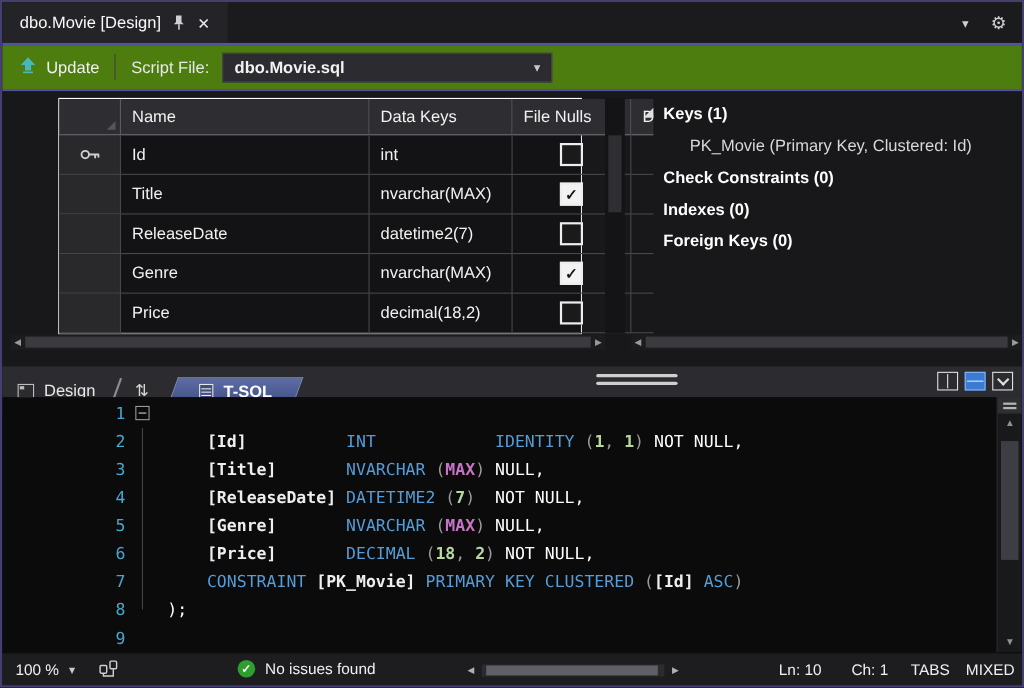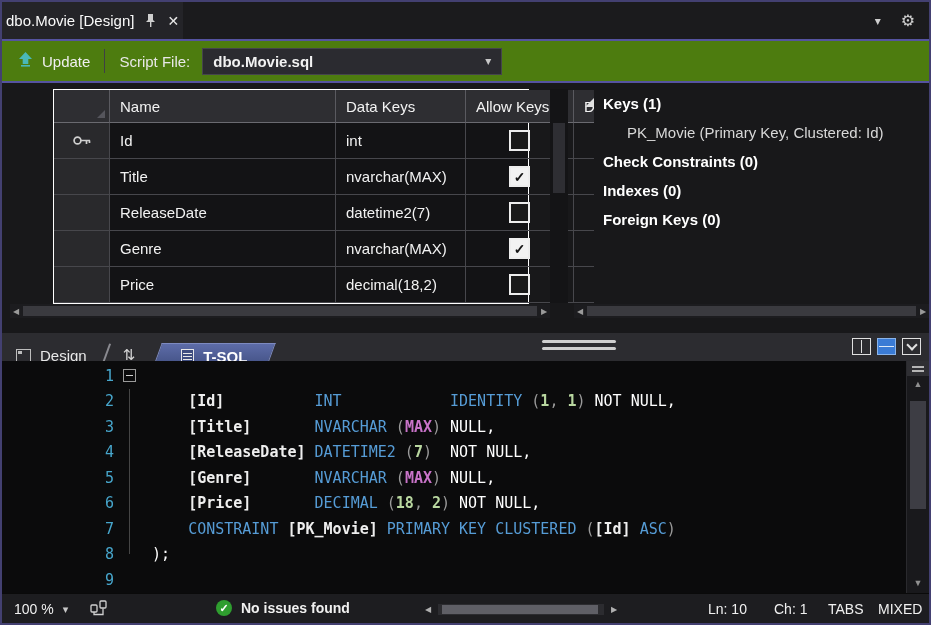--- a/index.html
+++ b/index.html
@@ -3,21 +3,21 @@
 <meta charset="utf-8">
 <style>
   html,body{margin:0;padding:0;background:#2a2a2a;}
   .window{
     position:relative;width:931px;height:625px;box-sizing:border-box;
     border:2px solid #434071;background:#18181a;overflow:hidden;
     font-family:"Liberation Sans",sans-serif;color:#f0f0f0;
   }
   
   .tab-bar{position:absolute;top:0;left:0;right:0;height:37px;background:#1b1b1d;display:flex;align-items:stretch;}
-  .doc-tab{display:flex;align-items:center;gap:11px;padding:0 4px;background:#242428;}
+  .doc-tab{display:flex;align-items:center;gap:11px;padding:0 16px;background:#242428;}
   .doc-tab-label{font-size:15px;color:#fafafa;}
   .pin-icon{display:flex;align-items:center;}
   .close-glyph{font-size:14px;color:#e8e8e8;cursor:default;}
   .tb-right{margin-left:auto;display:flex;align-items:center;gap:20px;padding-right:14px;color:#cfcfcf;}
   .tb-chevron{font-size:12px;}
   .tb-gear{font-size:16px;}
   .sep-purple{position:absolute;left:0;right:0;height:2px;background:#5553a0;}
   #sep1{top:37px;} #sep2{top:79px;}
   
   .toolbar{position:absolute;top:39px;left:0;right:0;height:40px;background:#4d7c0f;display:flex;align-items:center;padding-left:16px;box-sizing:border-box;}
@@ -106,21 +106,21 @@
   .vs-arrow{display:block;text-align:center;font-size:9px;color:#909090;height:16px;line-height:16px;}
   .vs-thumb{position:absolute;top:40px;left:3px;right:3px;height:108px;background:#3d3d44;}
   .vs-down{position:absolute;bottom:2px;left:0;right:0;}
   
   .status{position:absolute;top:591px;left:0;right:0;bottom:0;background:#1d1d20;border-top:1px solid #0a0a0a;font-size:14px;color:#f0f0f0;}
   .st-zoom{position:absolute;left:12px;top:7px;display:flex;gap:9px;align-items:center;}
   .st-zoom .arr{font-size:11px;color:#c8c8c8;}
   .st-conn{position:absolute;left:88px;top:6px;}
   .st-ok{position:absolute;left:214px;top:6px;display:flex;align-items:center;gap:9px;}
   .ok-circle{width:16px;height:16px;border-radius:50%;background:#2f9e2f;color:#fff;font-size:11px;font-weight:bold;display:flex;align-items:center;justify-content:center;}
-  .st-msg{font-weight:bold;}
+  .st-msg{font-weight:normal;}
   .st-hscroll{position:absolute;left:420px;top:9px;width:198px;height:13px;display:flex;align-items:center;}
   .st-hscroll .hs-arrow{color:#b0b0b0;}
   .st-track{flex:1;height:11px;background:#2c2c30;margin:0 4px;position:relative;}
   .st-thumb{position:absolute;left:4px;right:6px;top:1px;bottom:1px;background:#5f5f66;}
   .st-ln{position:absolute;left:706px;top:7px;}
   .st-ch{position:absolute;left:772px;top:7px;}
   .st-tabs{position:absolute;left:826px;top:7px;}
   .st-mode{position:absolute;left:876px;top:7px;}
 </style>
 </head>
@@ -166,21 +166,21 @@
   <div class="sep-purple" id="sep2"></div>
 
   <div class="main">
     <div class="grid">
       <div class="grid-header">
         <div class="cell col-margin hdr corner">
             <span class="corner-tri"></span>
           </div>
         <div class="cell col-name hdr">Name</div>
         <div class="cell col-type hdr">Data Keys</div>
-        <div class="cell col-nulls hdr">Allow Keys</div>
+        <div class="cell col-nulls hdr">File Nulls</div>
         <div class="cell col-d hdr">D</div>
       </div>
       <div class="grid-body">
           <div class="grid-row">
             <div class="cell col-margin rowmargin">
               <svg width="20" height="13" viewBox="0 0 20 13">
                 <circle cx="5.5" cy="6.5" r="3.4" fill="none" stroke="#cfcfcf" stroke-width="1.7"></circle>
                 <path d="M9 6.5 h9 M14.5 6.5 v3.4 M17.5 6.5 v2.6" stroke="#cfcfcf" stroke-width="1.7" fill="none"></path>
               </svg>
             </div>

